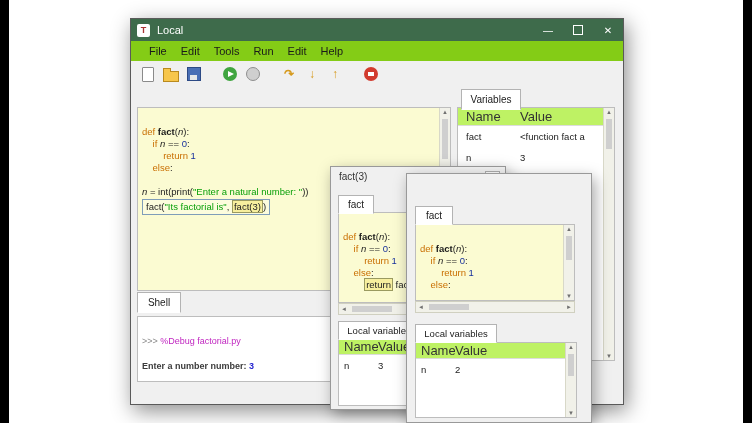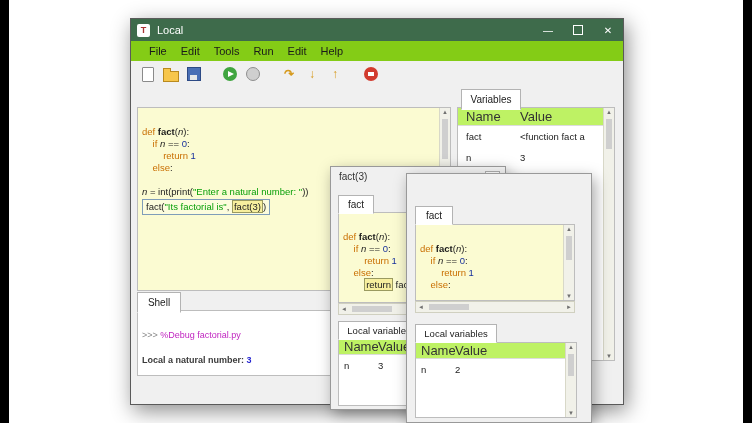--- a/index.html
+++ b/index.html
@@ -50,21 +50,21 @@
   .tok-p{font-style:italic;}
   .tok-n{color:#17309c;}
   .tok-s{color:#0aa00a;}
   .tok-bx{border:1px solid #9a9a60;background:#f7ef9e;padding:0 1px;color:#222;}
   .tok-bb{border:1px solid #5b7fae;background:#e7eefb;padding:0 1px;color:#222;}
   .framed{display:inline-block;border:1px solid #7f9db9;padding:1px 3px;margin-top:1px;background:rgba(255,255,255,.25);}
   .tok-shp{color:#888;}
   .tok-shm{color:#c026c0;}
   .tok-shb{color:#3b3b3b;font-weight:bold;}
   .tok-shi{color:#2525d0;font-weight:bold;}
-  .shell-pane{position:absolute;left:6px;top:291px;width:312px;height:64px;background:#fff;border:1px solid #bdbdbd;}
+  .shell-pane{position:absolute;left:6px;top:297px;width:312px;height:64px;background:#fff;border:1px solid #bdbdbd;}
   .shell-pane .code-host{right:4px;line-height:13px;font-size:9px;}
 
   
   .vscroll{position:absolute;top:0;bottom:0;right:0;width:10px;background:#f1f1e9;border-left:1px solid #d8d8c8;
            display:flex;flex-direction:column;align-items:center;}
   .hscroll{position:absolute;background:#f1f1e9;border:1px solid #d0d0c0;display:flex;align-items:center;}
   .sb-arrow{font-size:6px;color:#707070;line-height:8px;flex:0 0 auto;}
   .sb-thumb-v{width:6px;height:40px;background:#cfcfcf;margin-top:3px;}
   .sb-thumb-h{height:6px;width:40px;background:#cfcfcf;margin-left:3px;}
   .hscroll .sb-arrow{margin:0 2px;}
@@ -176,21 +176,21 @@
       </div>
     </div>
 
     <div class="tab" style="left:6px;top:273px;width:42px;height:19px;text-align:center;">
       <span>Shell</span>
     </div>
     <div class="shell-pane">
       <div class="code-host">
           <div class="code-line"><span class="tok-shp">&gt;&gt;&gt; </span><span class="tok-shm">%Debug factorial.py</span></div>
           <div class="code-line"><span></span></div>
-          <div class="code-line"><span class="tok-shb">Local a natural number: </span><span class="tok-shi">3</span></div>
+          <div class="code-line"><span class="tok-shb">Enter a number number: </span><span class="tok-shi">3</span></div>
         </div>
     </div>
 
     <div class="tab" style="left:330px;top:70px;width:58px;height:19px;">
       <span>Variables</span>
     </div>
     <div class="vars-panel">
       <div class="t-header">
         <div class="t-hcell">Name</div>
         <div class="t-hcell">Value</div>

